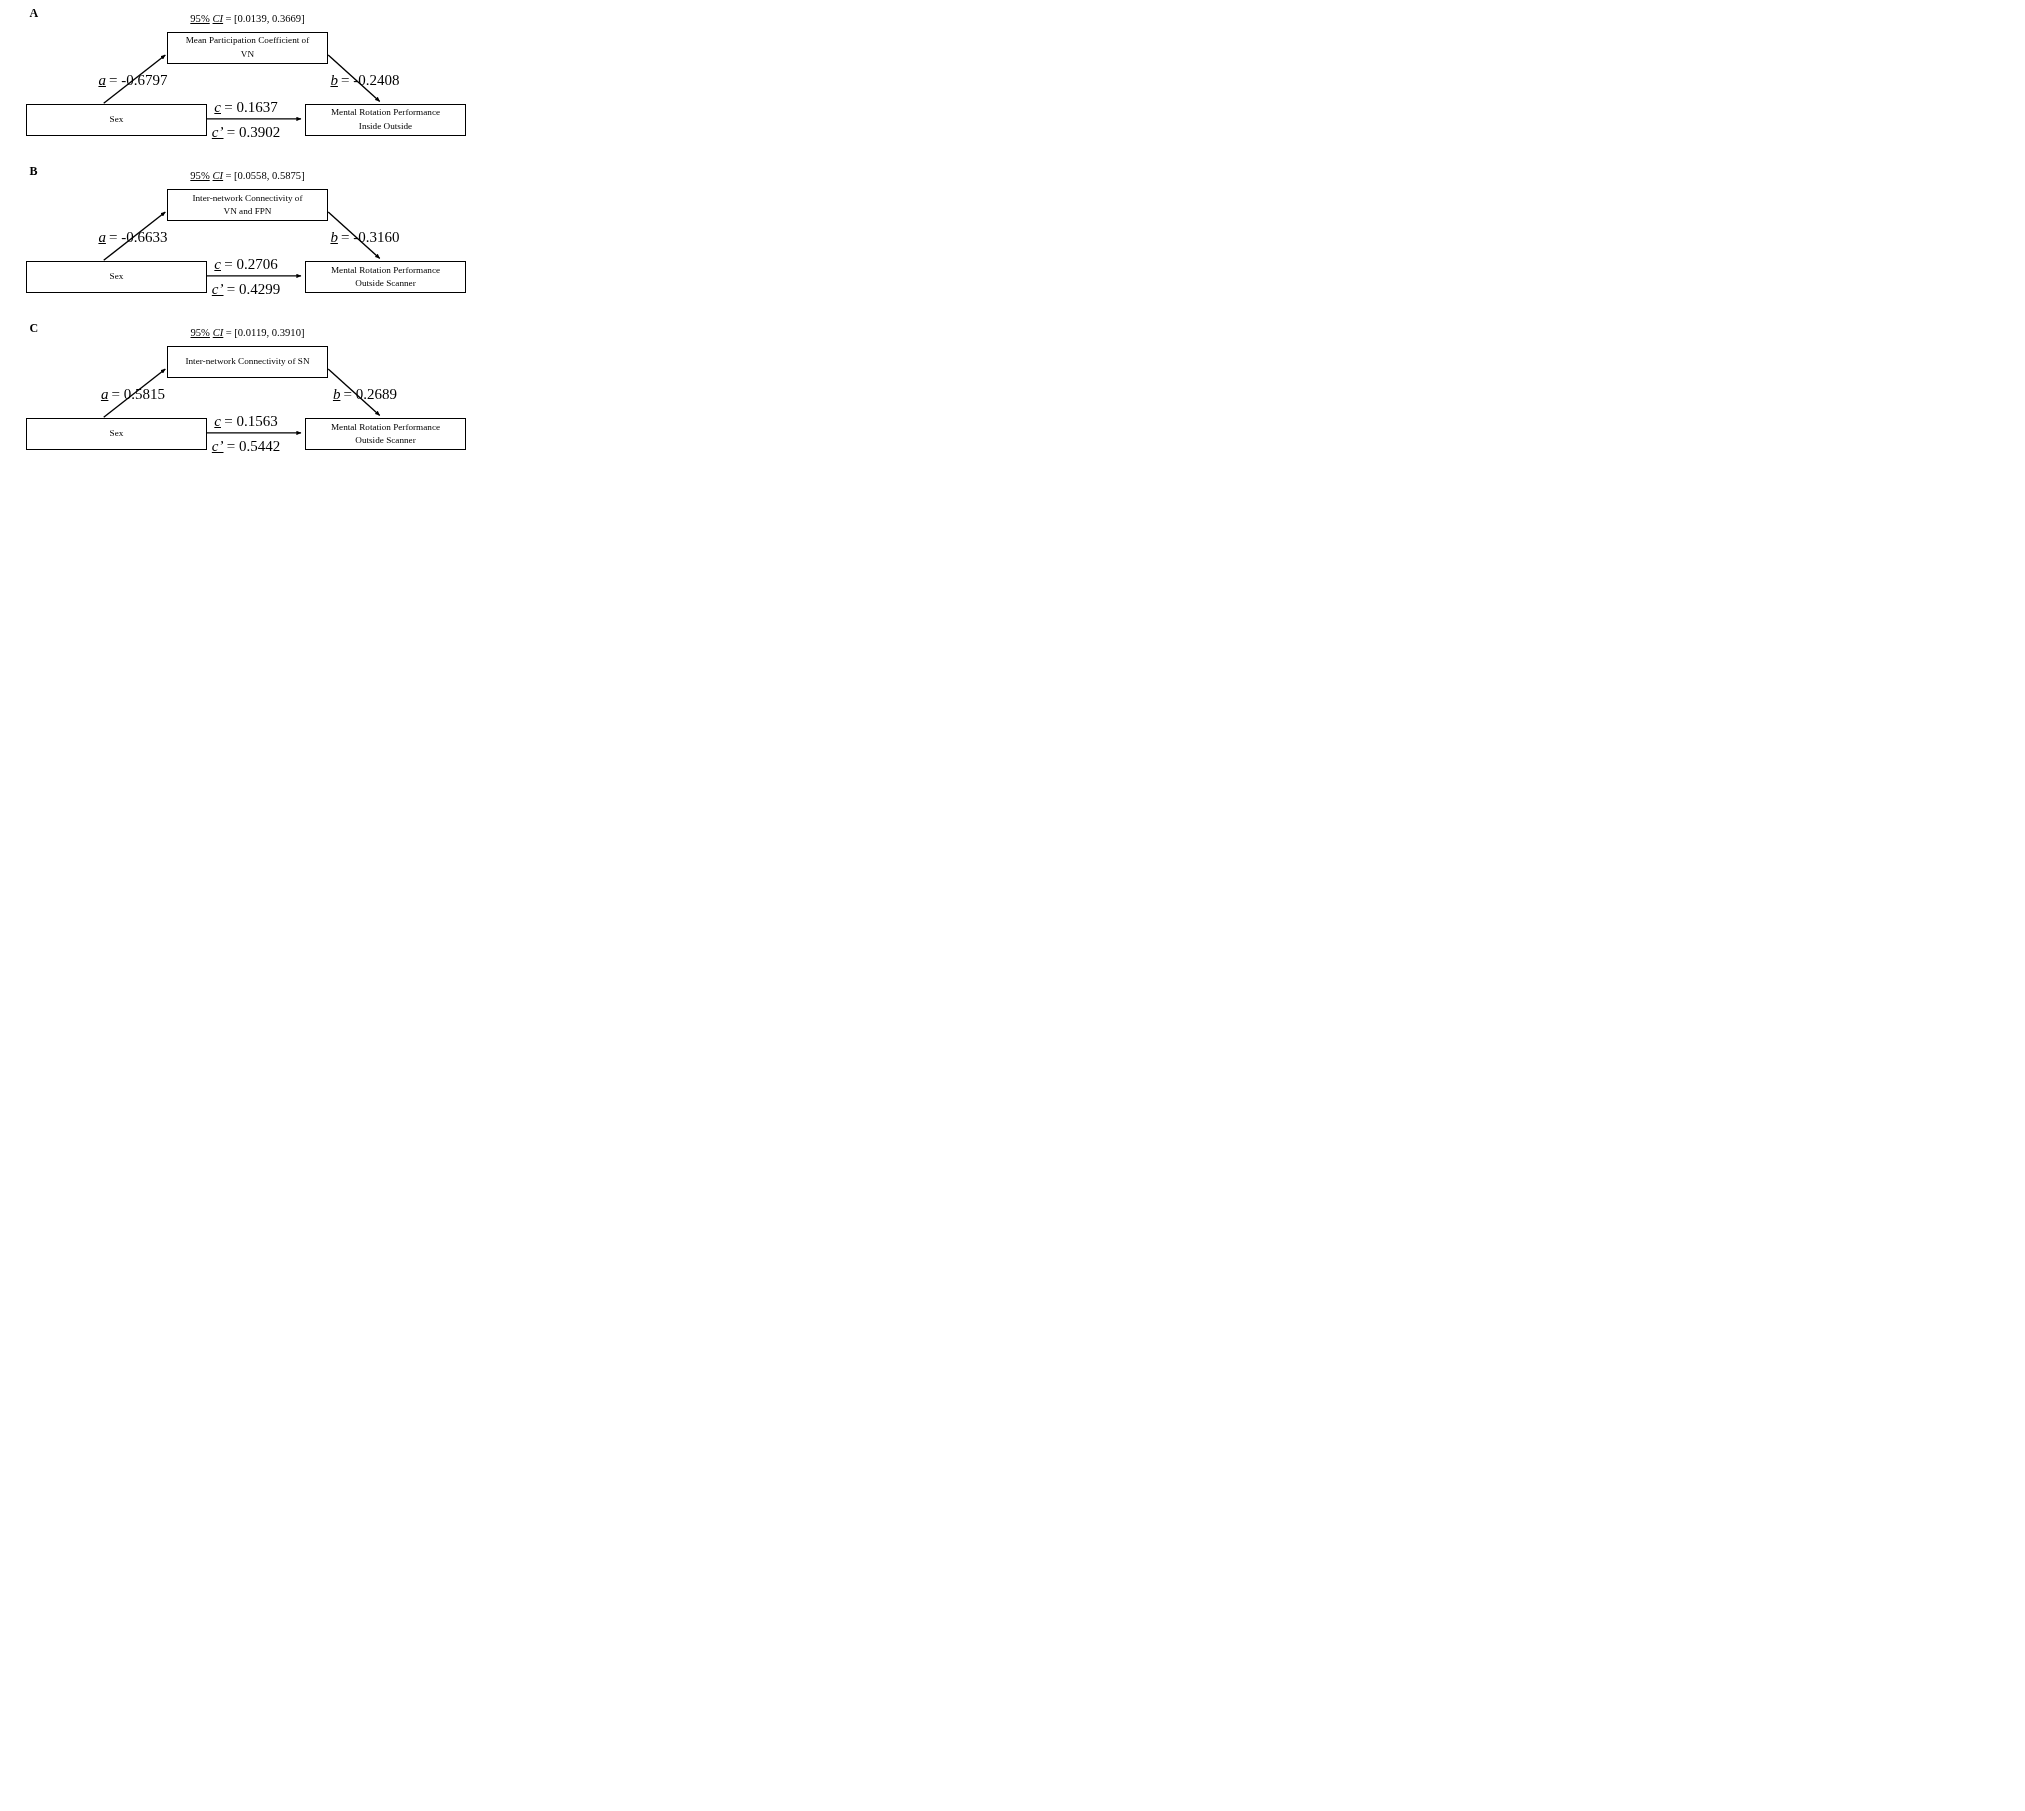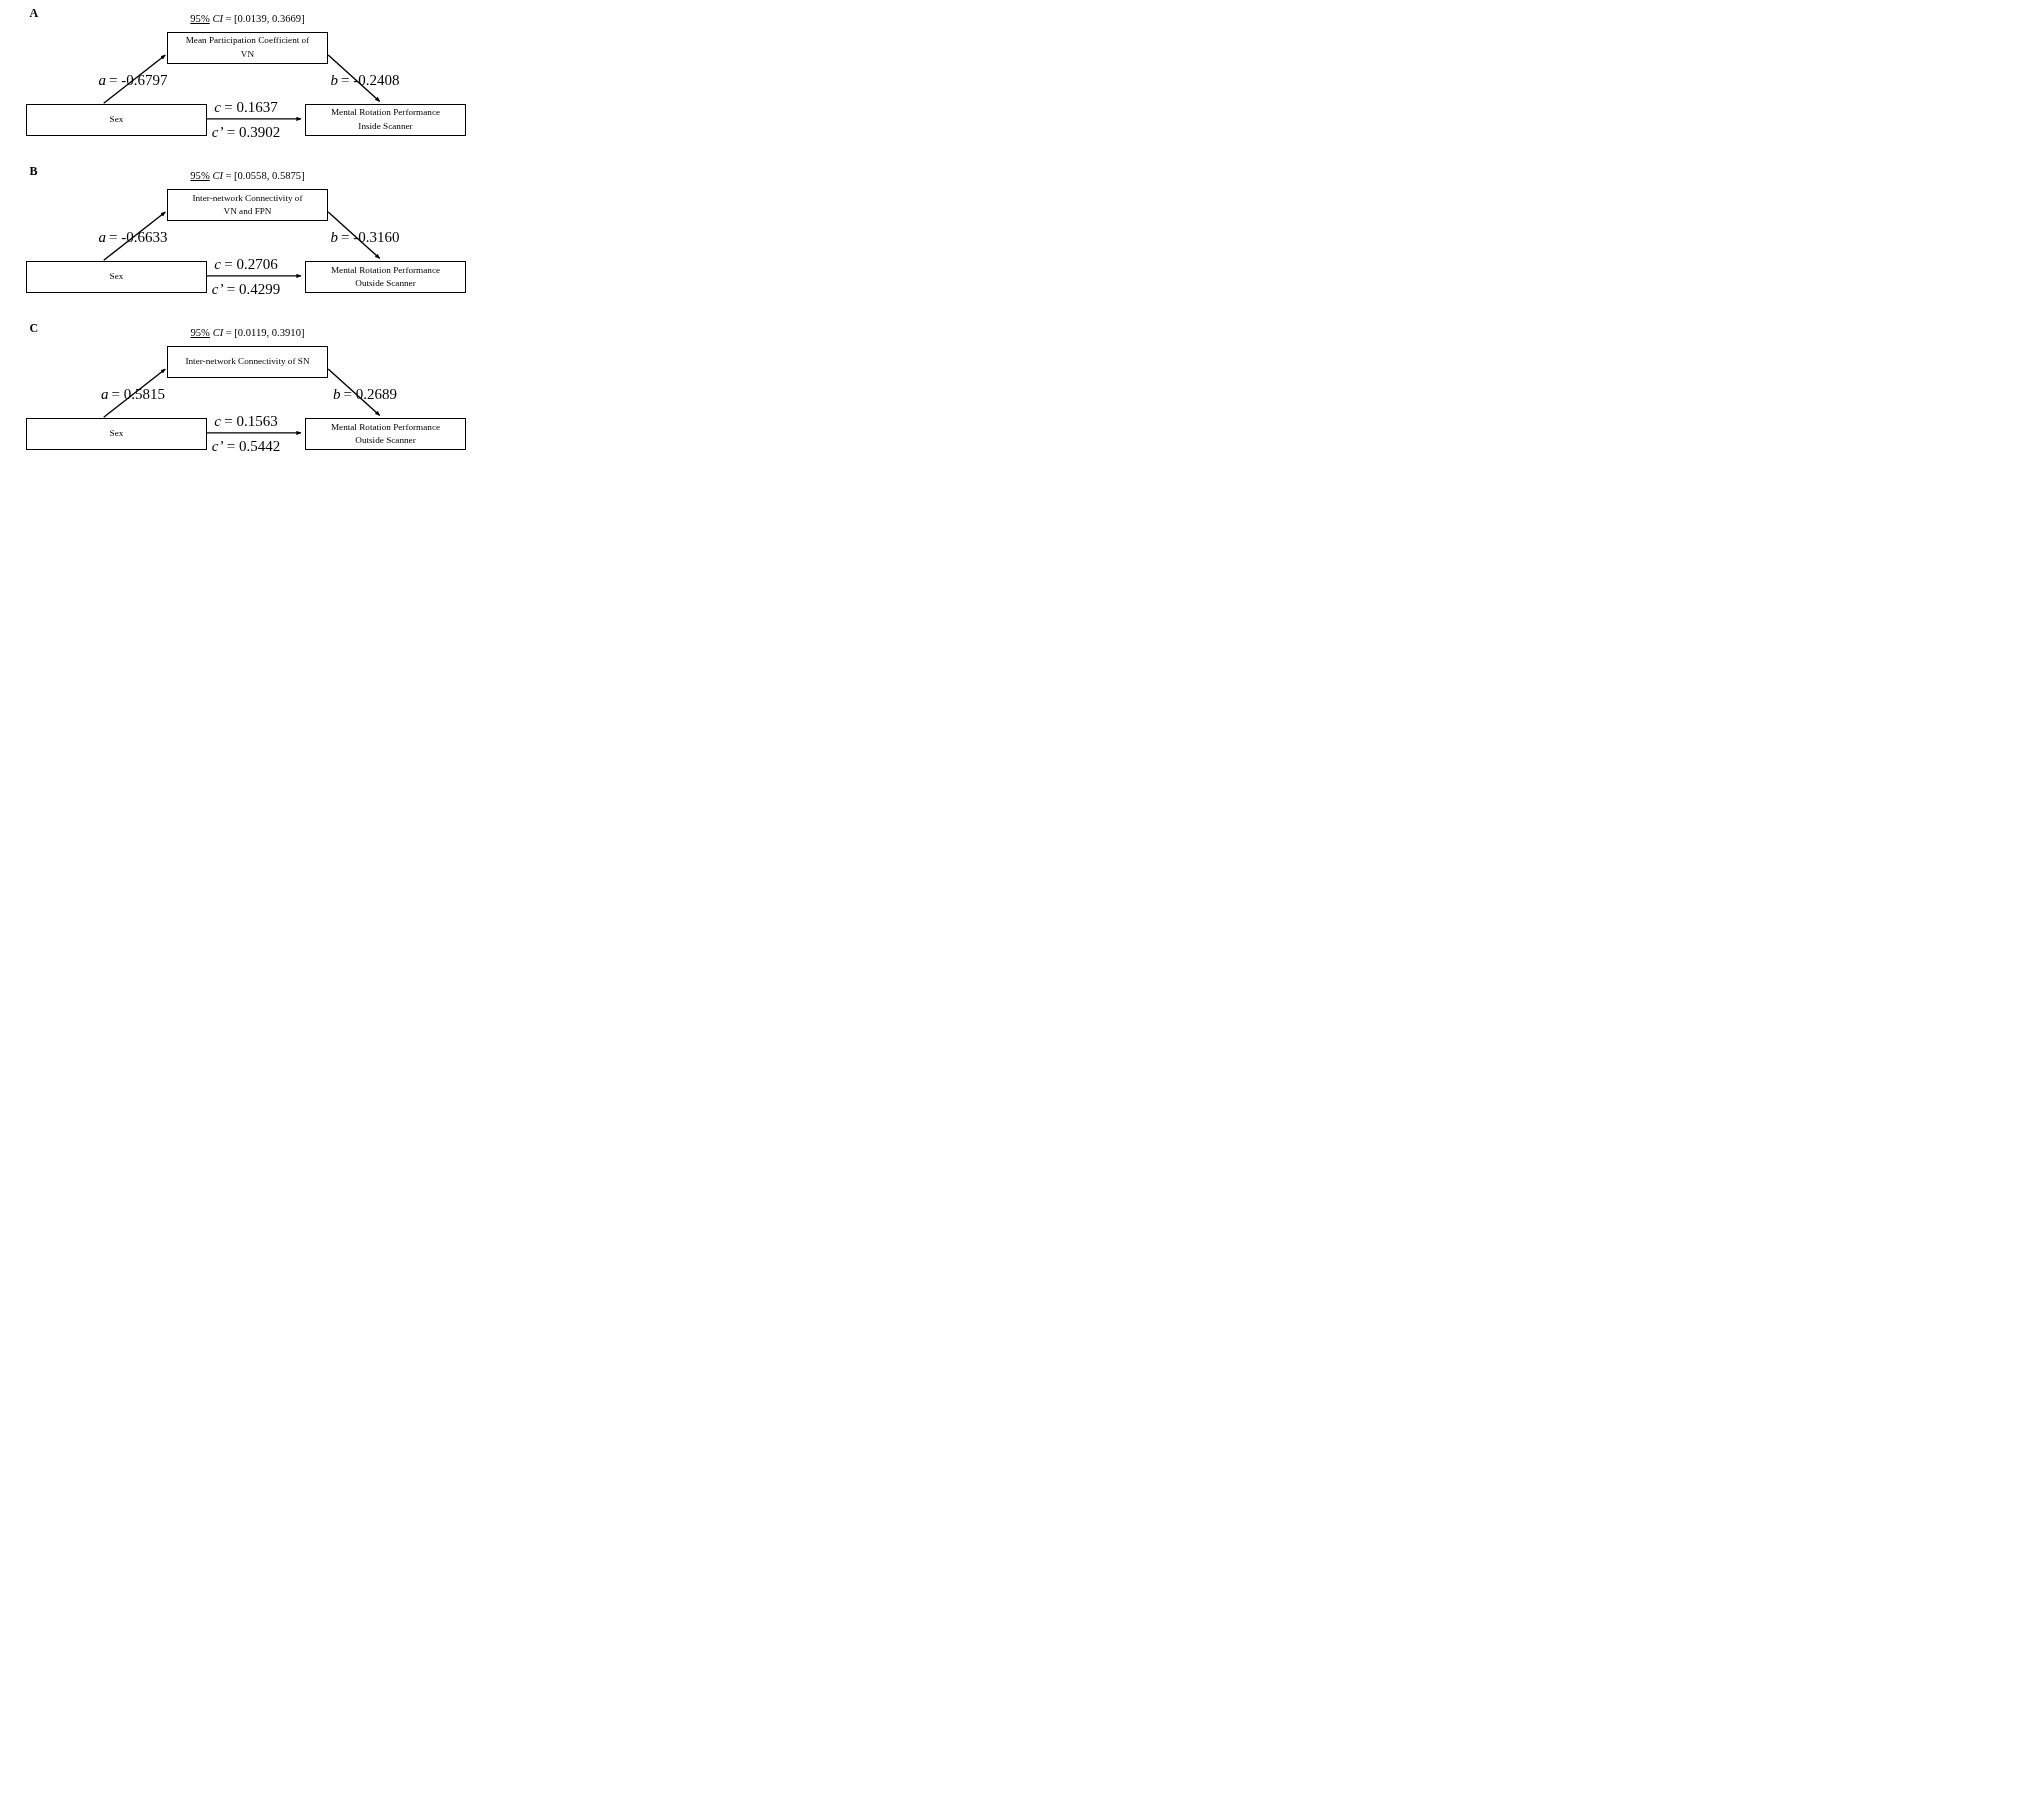--- a/index.html
+++ b/index.html
@@ -41,21 +41,21 @@
   .outcome{left:305px;top:101px;width:161px;height:32px;}
 
   .coef{
     position:absolute;
     text-align:center;font-size:15px;line-height:11px;white-space:nowrap;
   }
   .coef-a{left:82px;top:72px;width:102px;}
   .coef-b{left:314px;top:72px;width:102px;text-align:center;}
   .coef-c{left:197px;top:99px;width:98px;}
   .coef-cp{left:197px;top:124px;width:98px;}
-  .sym{font-style:italic;margin-right:3.2px;}
+  .sym{font-style:italic;margin-right:3.2px;text-decoration:underline;}
   .ci-text .pct{margin-right:2.8px;text-decoration:underline;}
   .ci-text .sym{margin-right:2.3px;}
 
   .arrows{position:absolute;left:0;top:0;width:506px;height:138px;pointer-events:none;}
   .arrows line{stroke:#000000;stroke-width:3;}
 </style>
 </head>
 <body>
 
 <div class="page">
@@ -77,21 +77,21 @@
     </div>
     <div class="node mediator">
       <span>Mean Participation Coefficient of</span>
       <span>VN</span>
     </div>
     <div class="node predictor">
       <span>Sex</span>
     </div>
     <div class="node outcome">
       <span>Mental Rotation Performance</span>
-      <span>Inside Scanner</span>
+      <span>Inside Outside</span>
     </div>
     <div class="coef coef-a">
       <span class="sym">a</span><span>= -0.6797</span>
     </div>
     <div class="coef coef-b">
       <span class="sym">b</span><span>= -0.2408</span>
     </div>
     <div class="coef coef-c">
       <span class="sym">c</span><span>= 0.1637</span>
     </div>

